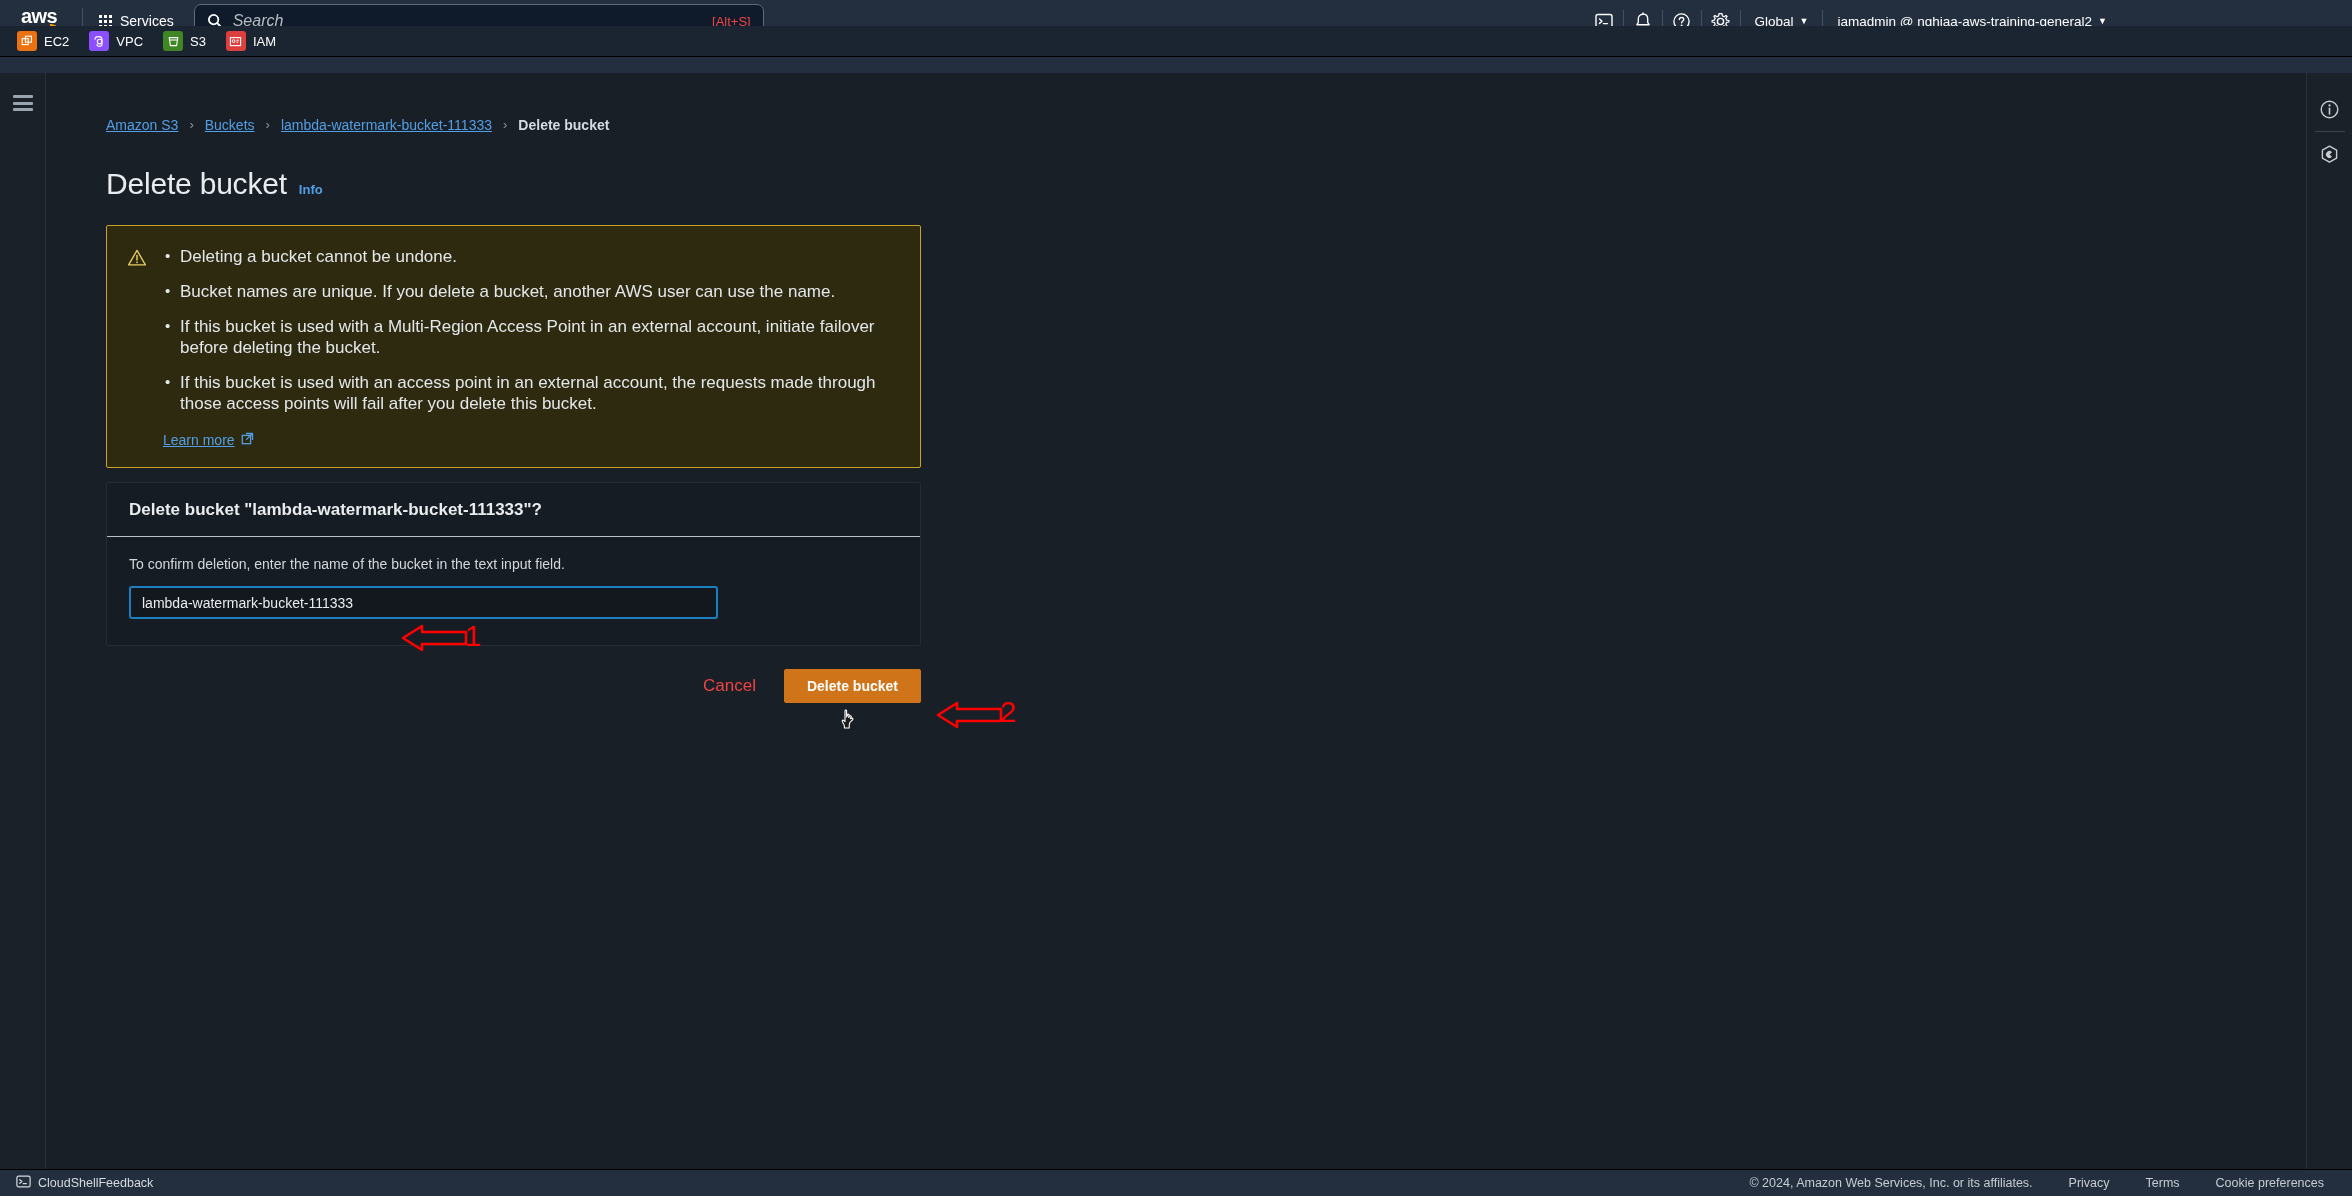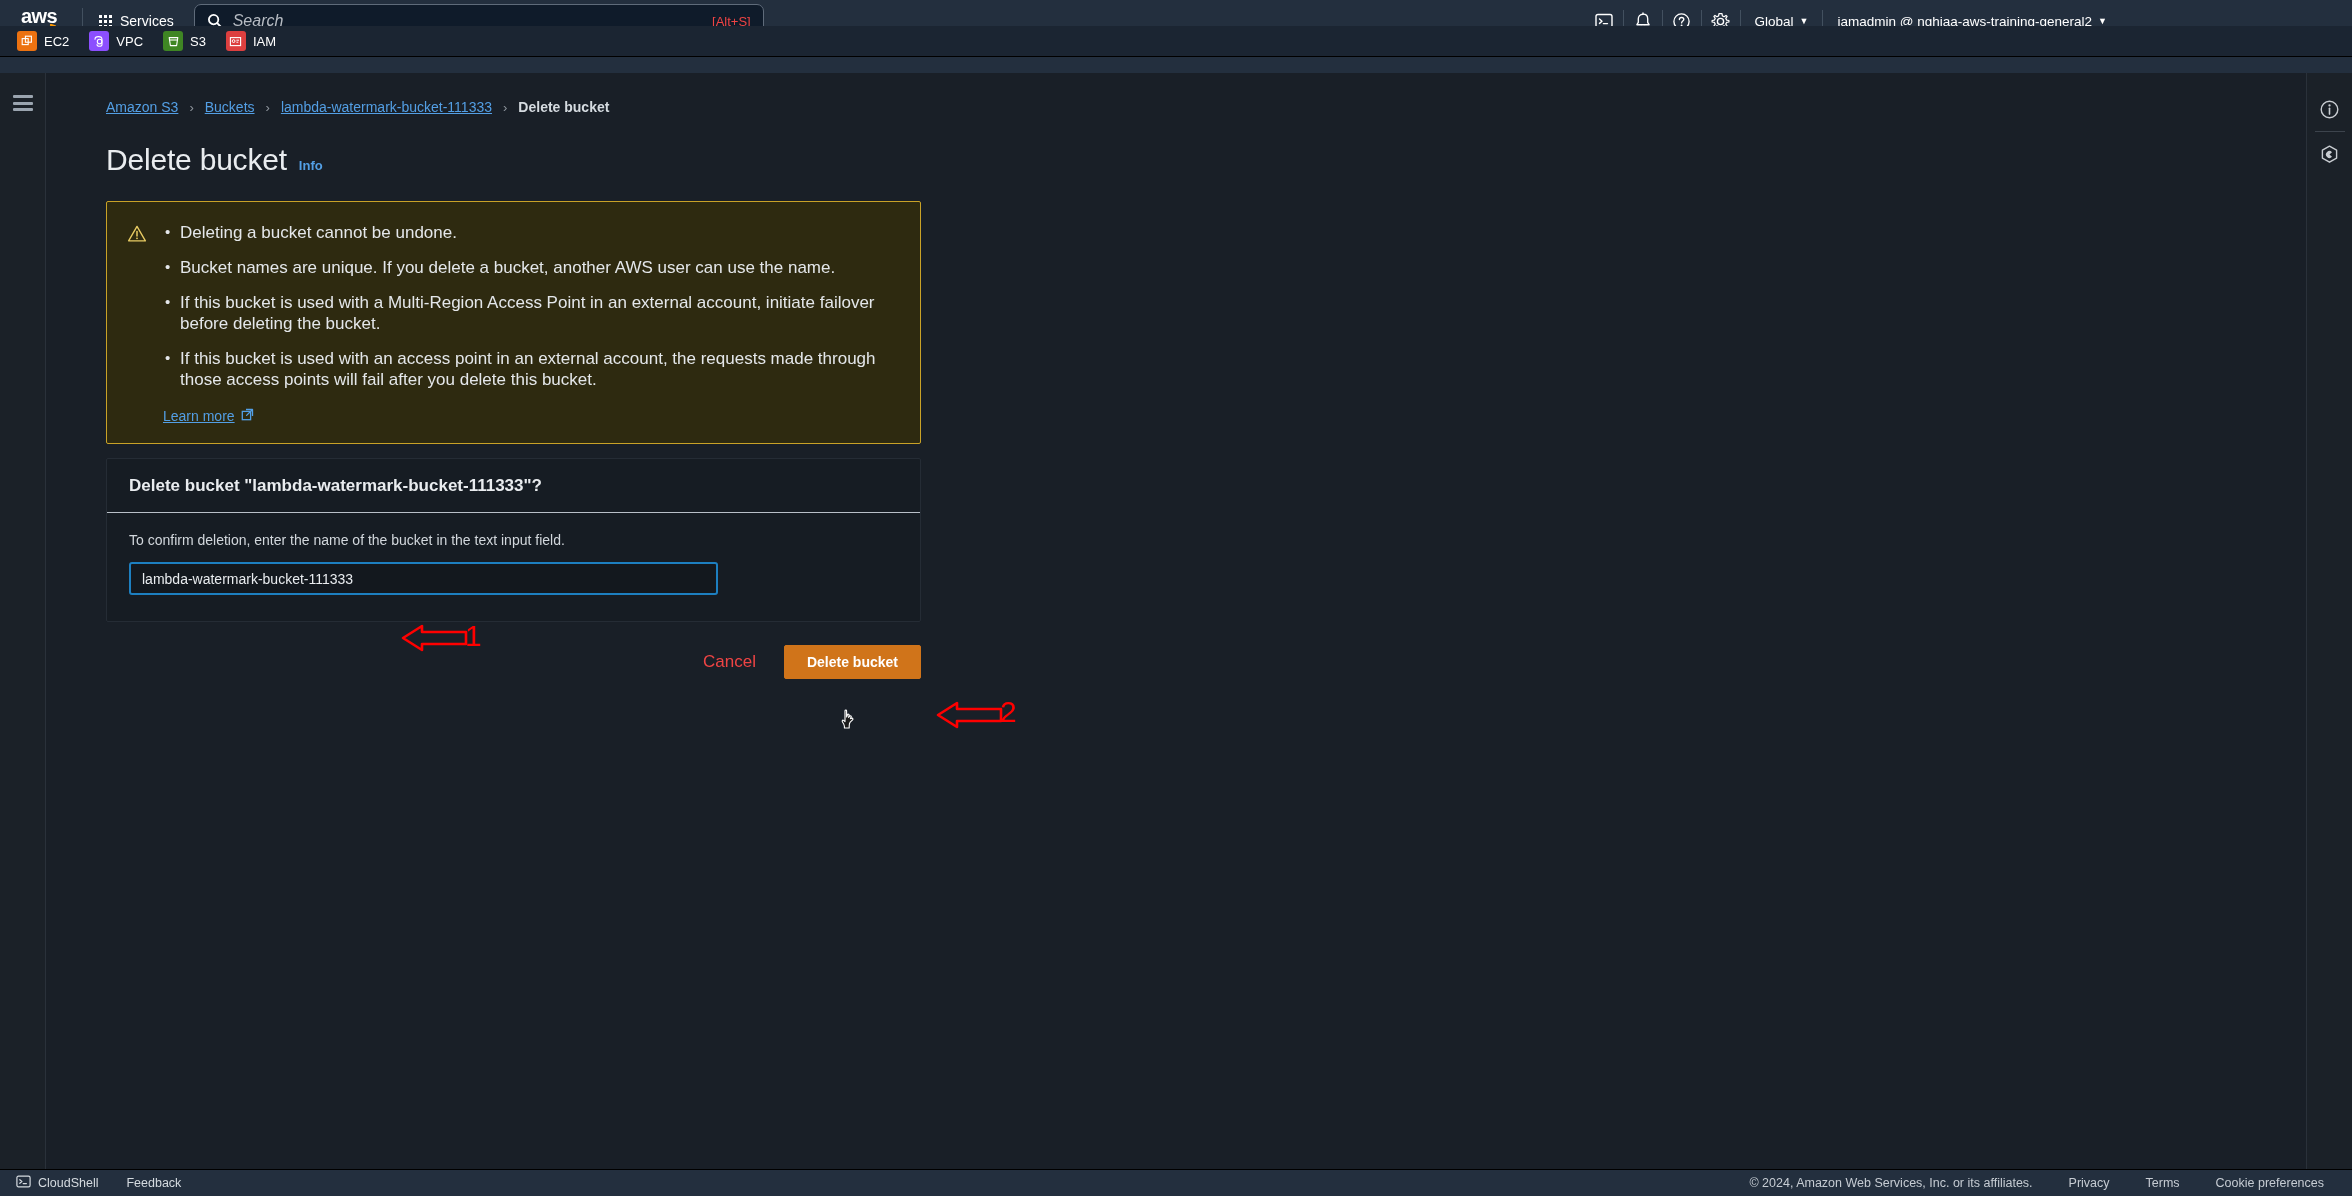--- a/index.html
+++ b/index.html
@@ -121,21 +121,21 @@
     justify-content:center; cursor:pointer; }
   .rail-sep { width: 30px; height:1px; background:#3d444d; }
 
   .content {
     position: absolute; top: 0; left: 46px;
     width: 2260px; height: 1096px;
     padding: 20px 0 0 60px;
   }
 
   
-  .crumbs { display:flex; align-items:flex-end; gap: 11px; height: 22px; }
+  .crumbs { display:flex; align-items:flex-start; gap: 11px; height: 22px; margin-top: 24px; }
   .crumbs a {
     color: #539fe5; font-size: 14px; text-decoration: underline;
     cursor: pointer;
   }
   .crumbs .cur { color: #d5dbe0; font-size: 14px; font-weight: 700; }
   .crumb-sep { color: #8d949c; font-size: 13px; }
 
   
   .title-row { display:flex; align-items: baseline; gap: 12px; margin-top: 28px; }
   .page-title { color: #e9ecef; font-size: 30px; font-weight: 400; letter-spacing: -0.2px; }
@@ -223,21 +223,21 @@
   .cursor-hand { position:absolute; width:16px; height:20px; }
 
   
   .footer {
     position: absolute; bottom: 0; left: 0;
     width: 2352px; height: 27px;
     background: #232f3e;
     display: flex; align-items: center;
     border-top: 1px solid #000000;
   }
-  .footer-left { display:flex; align-items:center; gap: 28px; padding-left: 16px; }
+  .footer-left { display:flex; align-items:center; padding-left: 16px; }
   .foot-item { color: #d5dbe0; font-size: 12.5px; cursor:pointer; display:flex; align-items:center; gap:7px;}
   .footer-right { margin-left:auto; display:flex; align-items:flex-start; gap: 36px; padding-right: 28px; }
   .foot-copy { color: #c6ccd3; font-size: 12.5px; }
   .foot-link { color: #c6ccd3; font-size: 12.5px; cursor:pointer; }
 </style>
 </head>
 <body>
 
 <div class="topnav">
 

